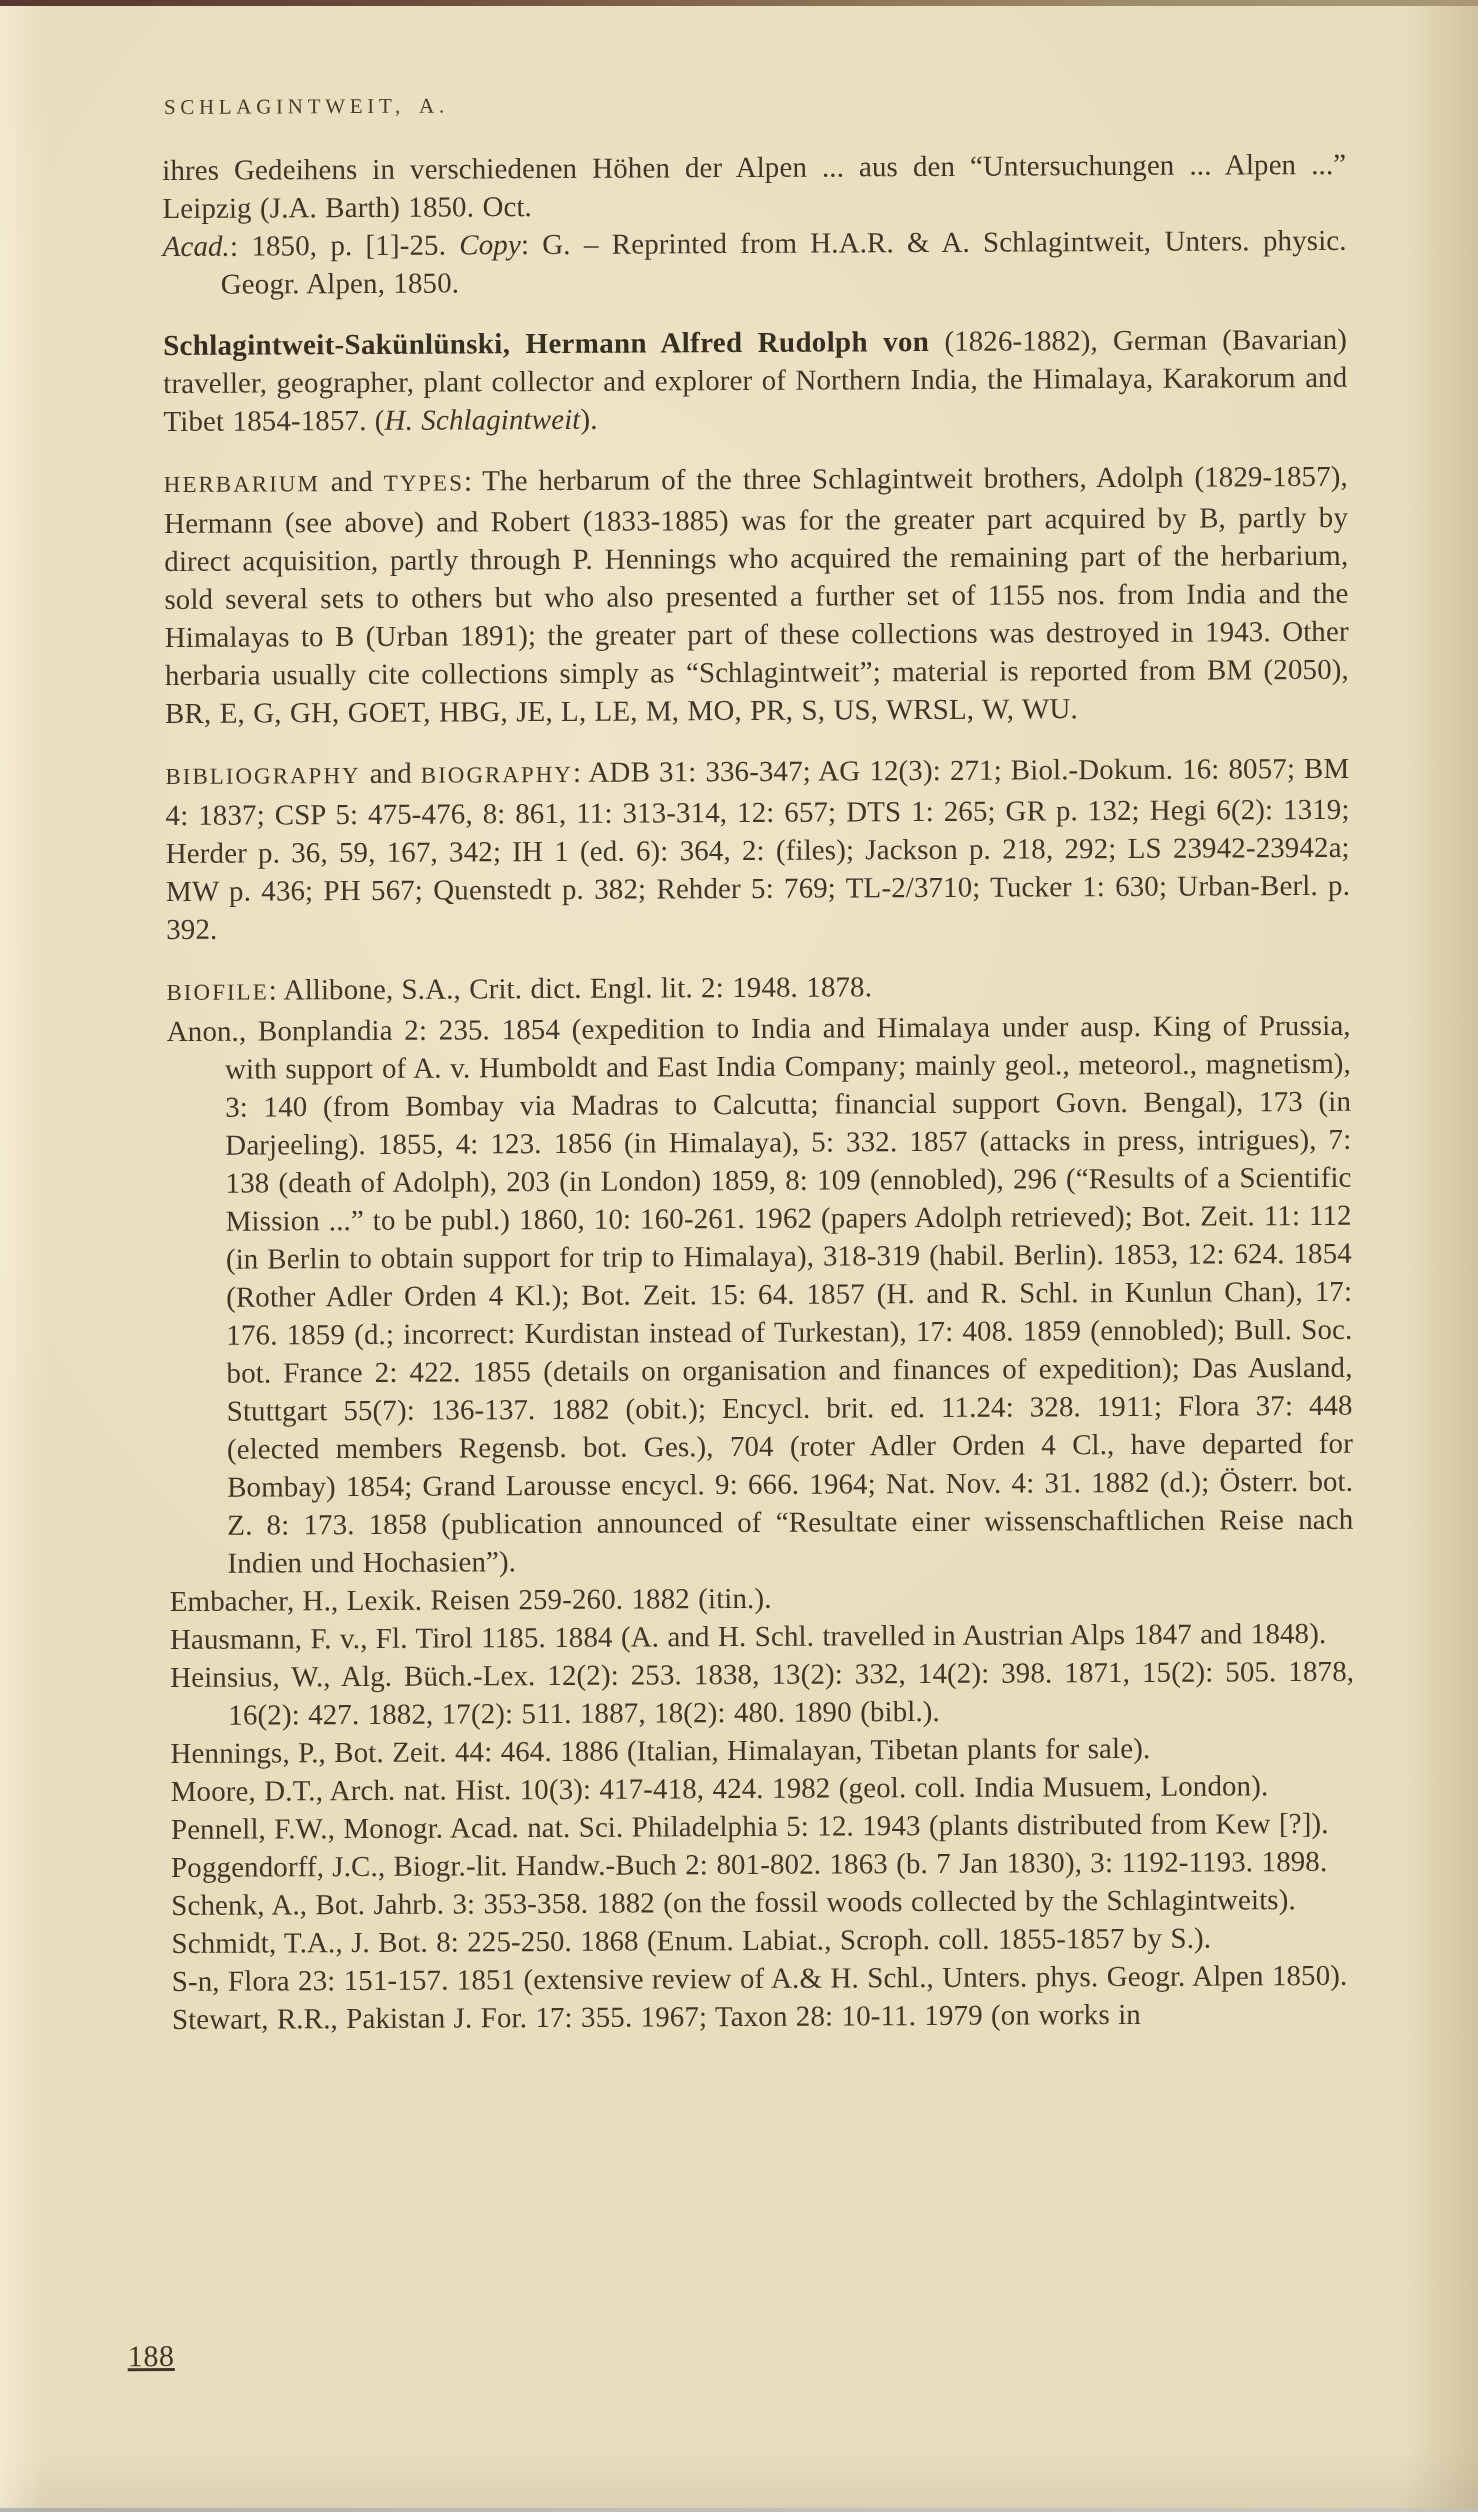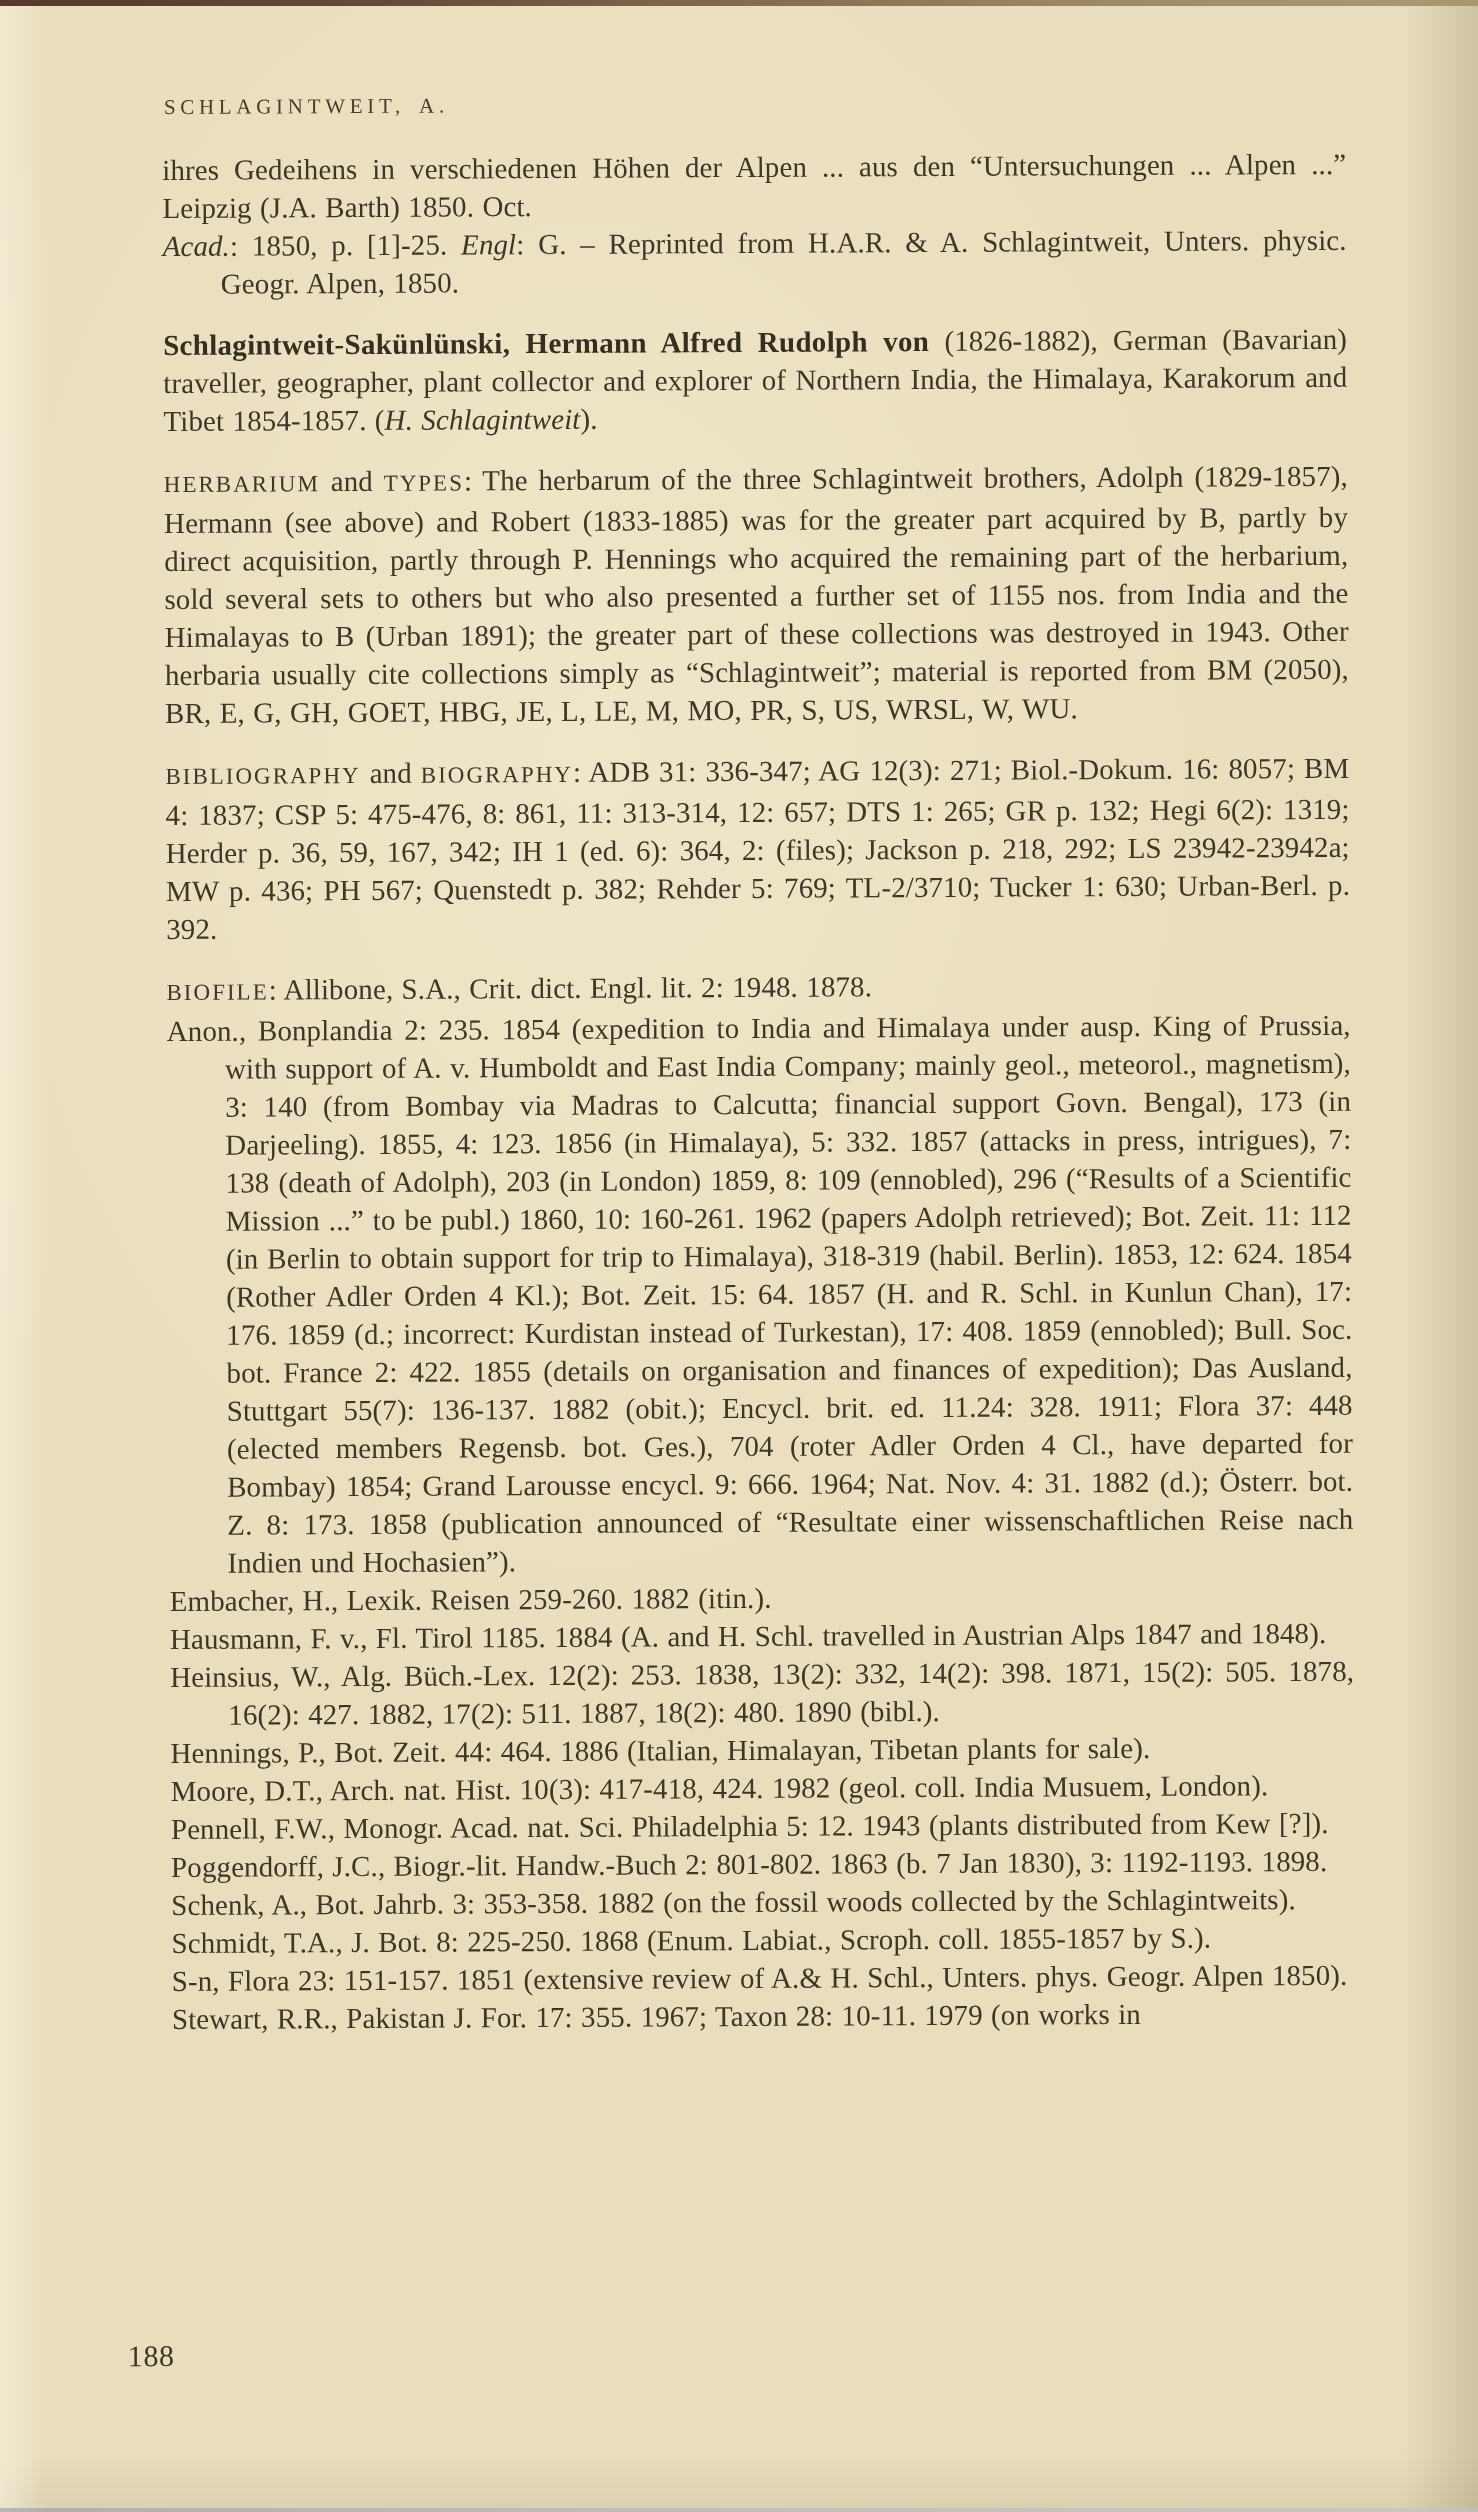--- a/index.html
+++ b/index.html
@@ -71,33 +71,34 @@
   .r { font-style: normal; }
   .i { font-style: italic; }
   .b { font-weight: bold; color: #362f20; letter-spacing: 0.3px; }
   .sc { font-size: 23px; letter-spacing: 2px; }
   .page-number {
     position: absolute;
     left: 116px;
     top: 2339px;
     font-size: 30px;
     letter-spacing: 0.7px;
+    text-decoration: underline;
   }
 </style>
 </head>
 <body>
 
 <div class="page">
   <div class="edge-top"></div>
   <div class="edge-bottom"></div>
   <div class="page-inner">
     <div class="running-head">SCHLAGINTWEIT, A.</div>
     <div class="text-column" id="text-column">
         <div class="para"><span class="r">ihres Gedeihens in verschiedenen Höhen der Alpen ... aus den “Untersuchungen ... Alpen ...” Leipzig (J.A. Barth) 1850. Oct.</span></div>
-        <div class="para hang"><span class="i">Acad.</span><span class="r">: 1850, p. [1]-25. </span><span class="i">Engl</span><span class="r">: G. – Reprinted from H.A.R. &amp; A. Schlagintweit, Unters. physic. Geogr. Alpen, 1850.</span></div>
+        <div class="para hang"><span class="i">Acad.</span><span class="r">: 1850, p. [1]-25. </span><span class="i">Copy</span><span class="r">: G. – Reprinted from H.A.R. &amp; A. Schlagintweit, Unters. physic. Geogr. Alpen, 1850.</span></div>
         <div class="para gap"><span class="b">Schlagintweit-Sakünlünski, Hermann Alfred Rudolph von</span><span class="r"> (1826-1882), German (Bavarian) traveller, geographer, plant collector and explorer of Northern India, the Himalaya, Karakorum and Tibet 1854-1857. (</span><span class="i">H. Schlagintweit</span><span class="r">).</span></div>
         <div class="para gap"><span class="sc">HERBARIUM</span><span class="r"> and </span><span class="sc">TYPES</span><span class="r">: The herbarum of the three Schlagintweit brothers, Adolph (1829-1857), Hermann (see above) and Robert (1833-1885) was for the greater part acquired by B, partly by direct acquisition, partly through P. Hennings who acquired the remaining part of the herbarium, sold several sets to others but who also presented a further set of 1155 nos. from India and the Himalayas to B (Urban 1891); the greater part of these collections was destroyed in 1943. Other herbaria usually cite collections simply as “Schlagintweit”; material is reported from BM (2050), BR, E, G, GH, GOET, HBG, JE, L, LE, M, MO, PR, S, US, WRSL, W, WU.</span></div>
         <div class="para gap"><span class="sc">BIBLIOGRAPHY</span><span class="r"> and </span><span class="sc">BIOGRAPHY</span><span class="r">: ADB 31: 336-347; AG 12(3): 271; Biol.-Dokum. 16: 8057; BM 4: 1837; CSP 5: 475-476, 8: 861, 11: 313-314, 12: 657; DTS 1: 265; GR p. 132; Hegi 6(2): 1319; Herder p. 36, 59, 167, 342; IH 1 (ed. 6): 364, 2: (files); Jackson p. 218, 292; LS 23942-23942a; MW p. 436; PH 567; Quenstedt p. 382; Rehder 5: 769; TL-2/3710; Tucker 1: 630; Urban-Berl. p. 392.</span></div>
         <div class="para hang gap"><span class="sc">BIOFILE</span><span class="r">: Allibone, S.A., Crit. dict. Engl. lit. 2: 1948. 1878.</span></div>
         <div class="para hang"><span class="r">Anon., Bonplandia 2: 235. 1854 (expedition to India and Himalaya under ausp. King of Prussia, with support of A. v. Humboldt and East India Company; mainly geol., meteorol., magnetism), 3: 140 (from Bombay via Madras to Calcutta; financial support Govn. Bengal), 173 (in Darjeeling). 1855, 4: 123. 1856 (in Himalaya), 5: 332. 1857 (attacks in press, intrigues), 7: 138 (death of Adolph), 203 (in London) 1859, 8: 109 (ennobled), 296 (“Results of a Scientific Mission ...” to be publ.) 1860, 10: 160-261. 1962 (papers Adolph retrieved); Bot. Zeit. 11: 112 (in Berlin to obtain support for trip to Himalaya), 318-319 (habil. Berlin). 1853, 12: 624. 1854 (Rother Adler Orden 4 Kl.); Bot. Zeit. 15: 64. 1857 (H. and R. Schl. in Kunlun Chan), 17: 176. 1859 (d.; incorrect: Kurdistan instead of Turkestan), 17: 408. 1859 (ennobled); Bull. Soc. bot. France 2: 422. 1855 (details on organisation and finances of expedition); Das Ausland, Stuttgart 55(7): 136-137. 1882 (obit.); Encycl. brit. ed. 11.24: 328. 1911; Flora 37: 448 (elected members Regensb. bot. Ges.), 704 (roter Adler Orden 4 Cl., have departed for Bombay) 1854; Grand Larousse encycl. 9: 666. 1964; Nat. Nov. 4: 31. 1882 (d.); Österr. bot. Z. 8: 173. 1858 (publication announced of “Resultate einer wissenschaftlichen Reise nach Indien und Hochasien”).</span></div>
         <div class="para hang"><span class="r">Embacher, H., Lexik. Reisen 259-260. 1882 (itin.).</span></div>
         <div class="para hang"><span class="r">Hausmann, F. v., Fl. Tirol 1185. 1884 (A. and H. Schl. travelled in Austrian Alps 1847 and 1848).</span></div>
         <div class="para hang"><span class="r">Heinsius, W., Alg. Büch.-Lex. 12(2): 253. 1838, 13(2): 332, 14(2): 398. 1871, 15(2): 505. 1878, 16(2): 427. 1882, 17(2): 511. 1887, 18(2): 480. 1890 (bibl.).</span></div>
         <div class="para hang"><span class="r">Hennings, P., Bot. Zeit. 44: 464. 1886 (Italian, Himalayan, Tibetan plants for sale).</span></div>
         <div class="para hang"><span class="r">Moore, D.T., Arch. nat. Hist. 10(3): 417-418, 424. 1982 (geol. coll. India Musuem, London).</span></div>

